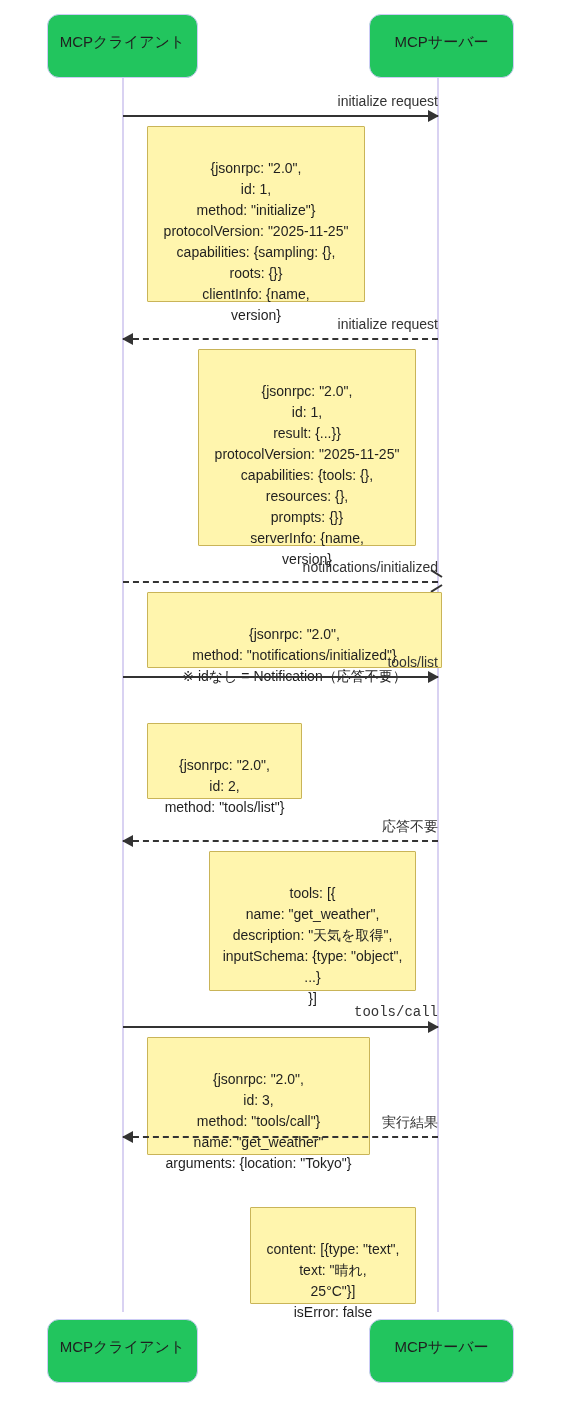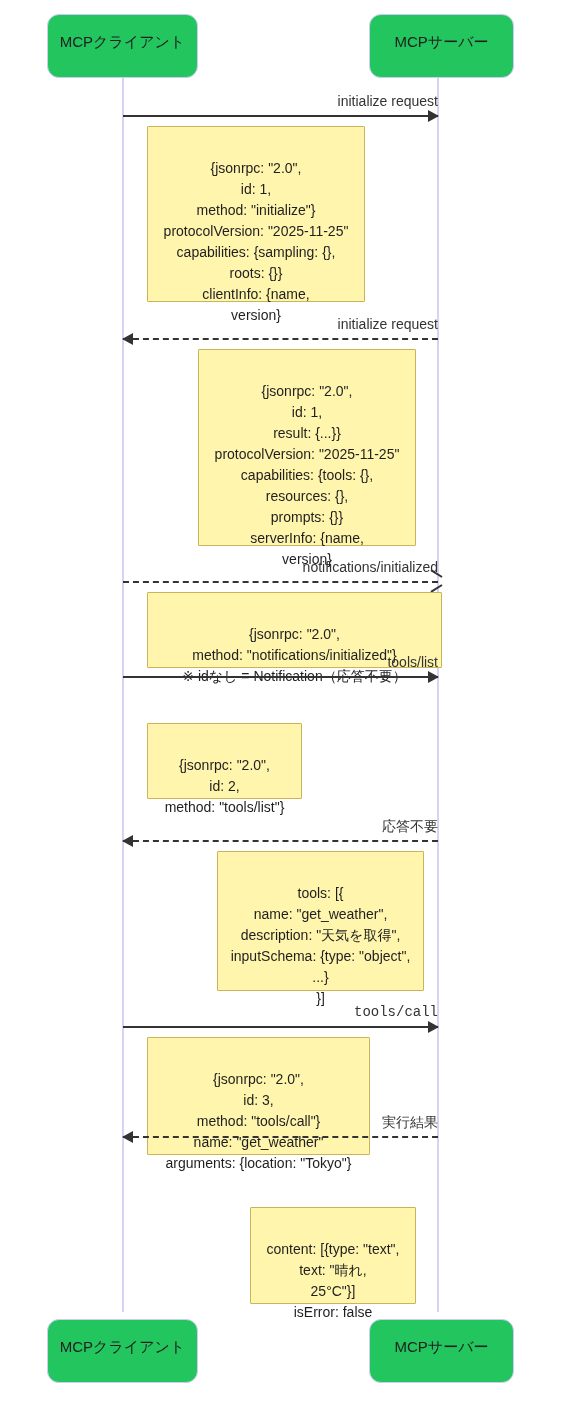--- a/index.html
+++ b/index.html
@@ -208,21 +208,21 @@
 id: 2,
 method: "tools/list"}</span>
   </div>
 
   <div class="msg dashed" style="top:840px;">
     <div class="label">応答不要</div>
     <div class="line"></div>
     <div class="head-l"></div>
   </div>
 
-  <div class="note" style="left:209px; top:851px; width:207px; height:140px;margin-left:8px;">
+  <div class="note" style="left:209px; top:851px; width:207px; height:140px;">
     <span>tools: [{
 name: "get_weather",
 description: "天気を取得",
 inputSchema: {type: "object",
 ...}
 }]</span>
   </div>
 
   <div class="msg" style="top:1026px;font-family:Liberation Mono, monospace;">
     <div class="label">tools/call</div>

